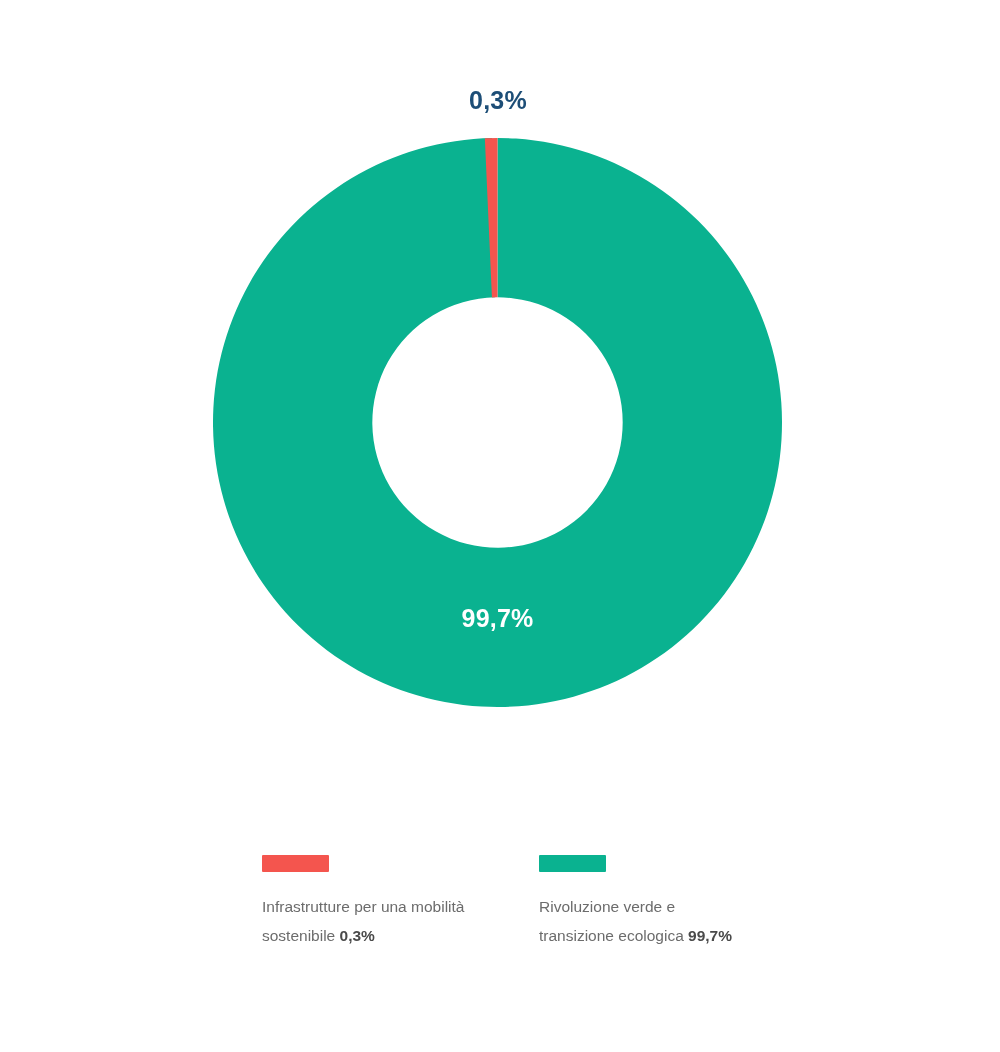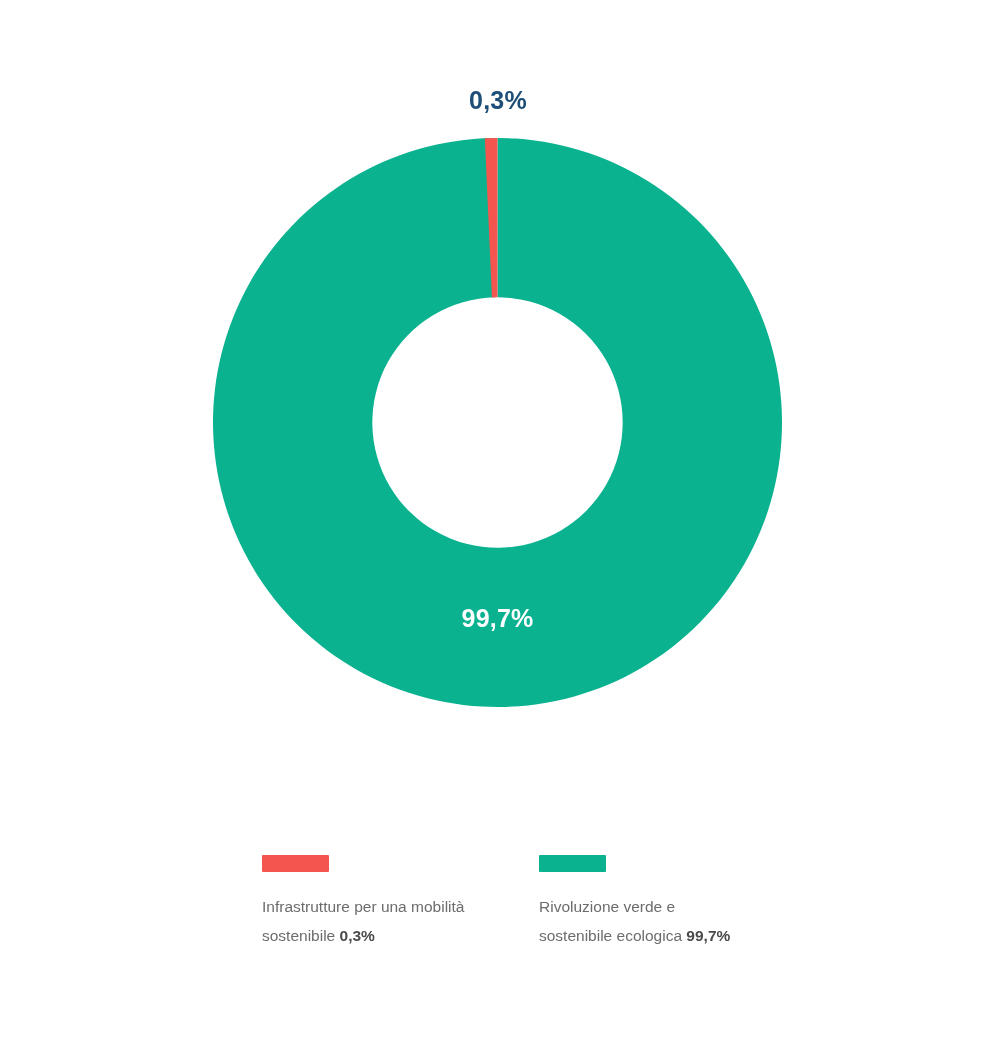--- a/index.html
+++ b/index.html
@@ -123,19 +123,19 @@
     <div class="legend-item">
       <div class="legend-swatch" id="swatch-0" style="background: rgb(244, 85, 78);"></div>
       <div class="legend-text">
         <span id="legend-text-0">Infrastrutture per una mobilità sostenibile </span><span class="pct" id="legend-pct-0">0,3%</span>
       </div>
     </div>
 
     <div class="legend-item">
       <div class="legend-swatch" id="swatch-1" style="background: rgb(10, 178, 144);"></div>
       <div class="legend-text">
-        <span id="legend-text-1">Rivoluzione verde e sostenibile ecologica </span><span class="pct" id="legend-pct-1">99,7%</span>
+        <span id="legend-text-1">Rivoluzione verde e transizione ecologica </span><span class="pct" id="legend-pct-1">99,7%</span>
       </div>
     </div>
 
   </div>
 
 </div>
 
 </body></html>

